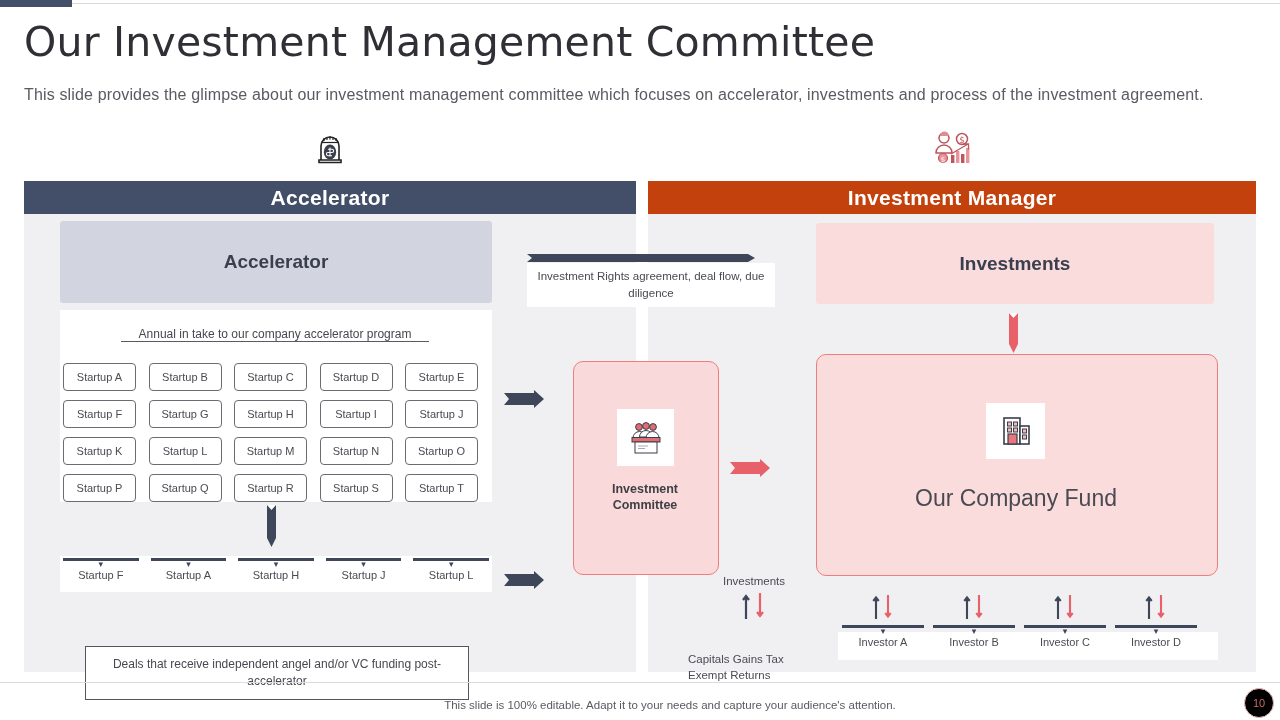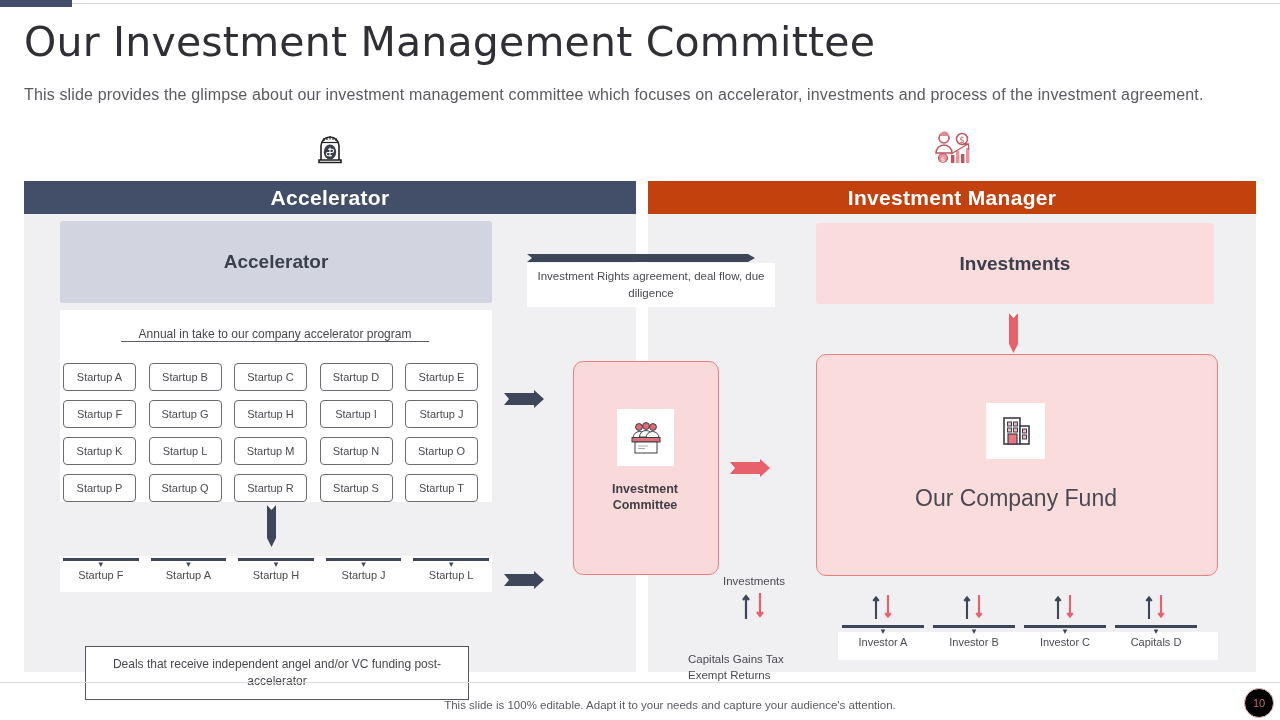--- a/index.html
+++ b/index.html
@@ -358,19 +358,19 @@
   </div>
   <div class="investor-item">
     <div class="iarrows">
       <svg width="34" height="26" viewBox="0 0 34 26">
         <path d="M10 25 V4 M7.3 7 l2.7 -3.6 l2.7 3.6" fill="none" stroke="#3d4759" stroke-width="2.1"></path>
         <path d="M22 1 V22 M19.3 19 l2.7 3.6 l2.7 -3.6" fill="none" stroke="#e8606a" stroke-width="2.1"></path>
       </svg>
     </div>
     <div class="ibar"></div>
     <div class="ichev">▾</div>
-    <div class="ilabel">Capitals D</div>
+    <div class="ilabel">Investor D</div>
   </div>
 </div>
 
 <div class="footer-line"></div>
 <div class="footer-text">This slide is 100% editable. Adapt it to your needs and capture your audience's attention.</div>
 <div class="page-num">10</div>
 
 </body></html>

